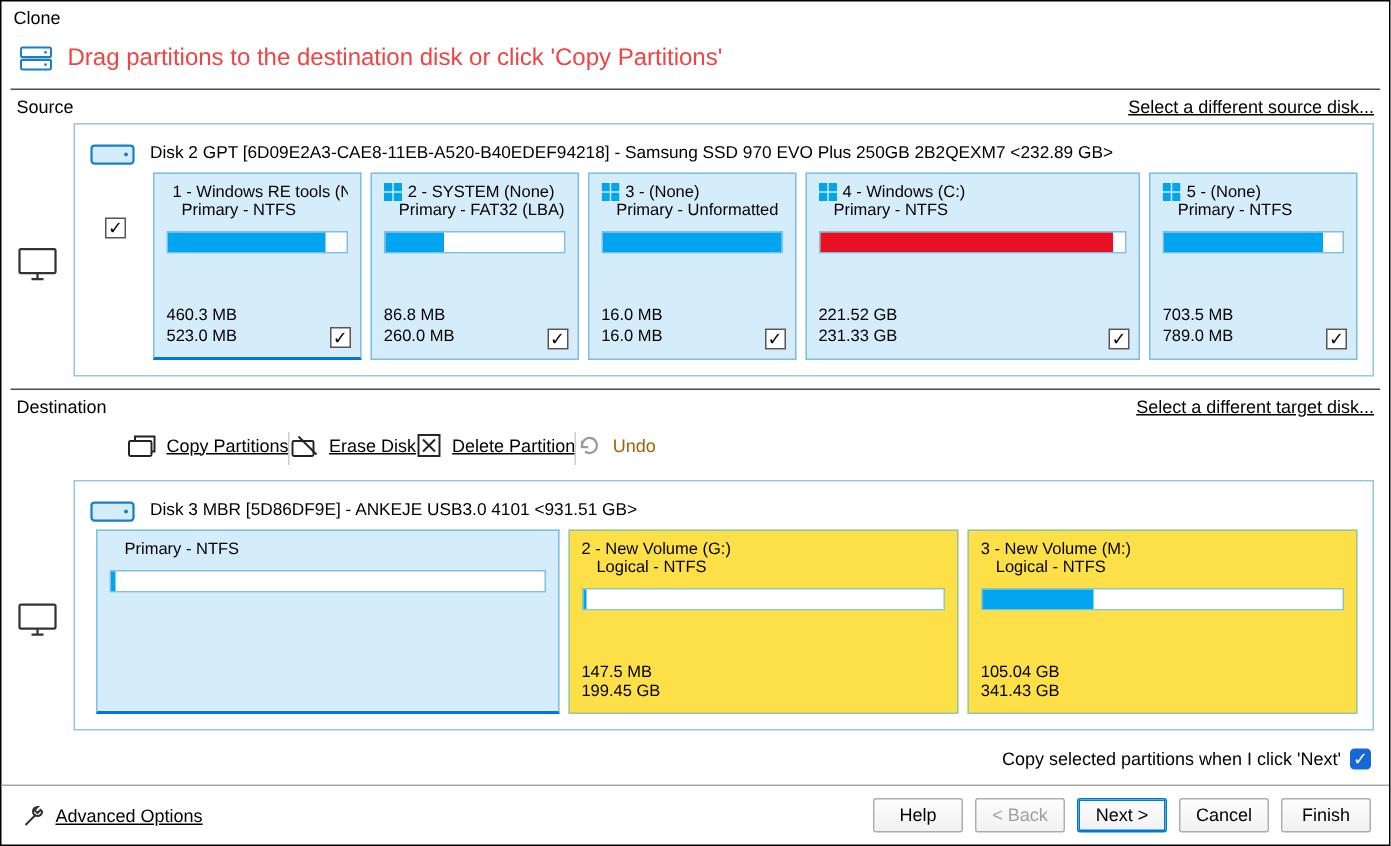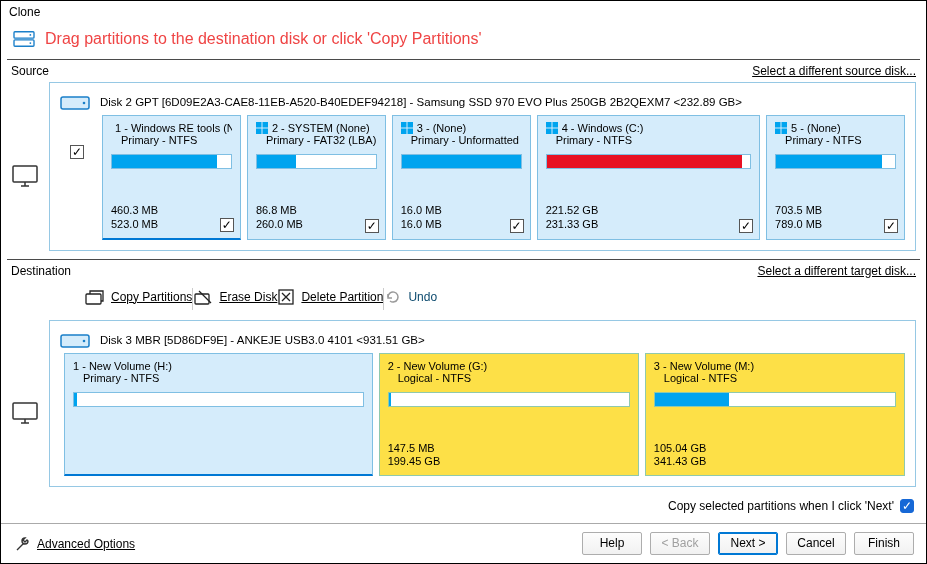--- a/index.html
+++ b/index.html
@@ -33,21 +33,21 @@
   .bar-fill { position: absolute; left: 0; top: 0; bottom: 0; }
   .blue-fill { background: #00a4ef; }
   .red-fill { background: #e81123; }
   .stats { font-size: 11px; line-height: 1.25; margin-top: 29px; }
   .stats .line2 { display: block; }
   .part-cb { position: absolute; right: 6px; bottom: 6px; }
   .winflag { width: 12px; height: 12px; display: inline-block; }
   .toolbar { display: flex; align-items: flex-start; padding: 8px 12px 8px 84px; }
   .tbtn { display: flex; align-items: center; gap: 6px; cursor: pointer; font-size: 12px; }
   .tbtn span.lbl { text-decoration: underline; }
-  .tbtn.disabled { color: #0c4a6e; cursor: default; }
+  .tbtn.disabled { color: #a16207; cursor: default; }
   .tbtn.disabled .lbl { text-decoration: none; }
   .tdiv { width: 1px; height: 22px; background: #ccc; }
   .footer-opt { padding: 4px 12px; text-align: right; display: flex; justify-content: flex-end; align-items: center; gap: 6px; font-size: 12px; }
   .bottom-bar { border-top: 1px solid #aaa; padding: 8px 12px; display: flex; align-items: center; justify-content: space-between; margin-top: auto; }
   .adv { display: flex; align-items: center; gap: 6px; cursor: pointer; }
   .adv span { text-decoration: underline; }
   .btns { display: flex; gap: 8px; }
   .btn { width: 60px; height: 23px; border: 1px solid #adadad; background: linear-gradient(#fdfdfd,#f1f1f1); border-radius: 2px; font-size: 12px; cursor: pointer; text-align: center; line-height: 21px; }
   .btn.primary { border-color: #0078d4; box-shadow: 0 0 0 1px #0078d4 inset; }
   .btn.disabled { color: #a0a0a0; cursor: default; }
@@ -234,23 +234,20 @@
       <div class="disk-title-row">
         <svg width="32" height="18" viewBox="0 0 32 18">
           <rect x="1" y="4" width="28" height="12" rx="2" fill="#d5ecfb" stroke="#1a7fc9" stroke-width="1.5"></rect>
           <circle cx="24" cy="10" r="1.3" fill="#1a7fc9"></circle>
         </svg>
         <div class="disk-title">Disk 3 MBR [5D86DF9E] - ANKEJE   USB3.0          4101  &lt;931.51 GB&gt;</div>
       </div>
       <div class="sel-row">
         <div class="parts" id="dst-parts" style="margin-left:4px">
             <div class="part  highlight" style="flex:1.2">
-              <div class="part-top">
-                <span>1 - New Volume (H:)</span>
-              </div>
               <div class="part-sub">Primary - NTFS</div>
               <div class="bar-wrap">
                 <div class="bar-fill blue-fill" style="width:1%"></div>
               </div>
             </div>
             <div class="part green" style="flex:1">
               <div class="part-top">
                 <span>2 - New Volume (G:)</span>
               </div>
               <div class="part-sub">Logical - NTFS</div>

